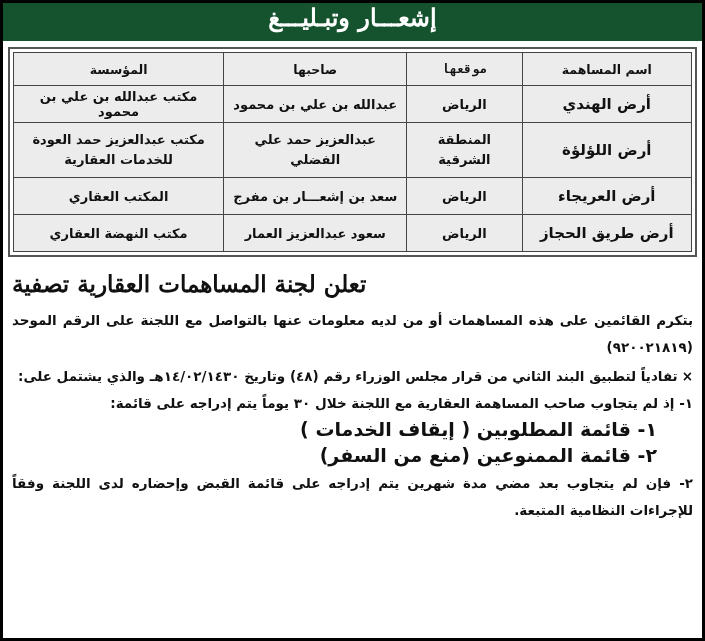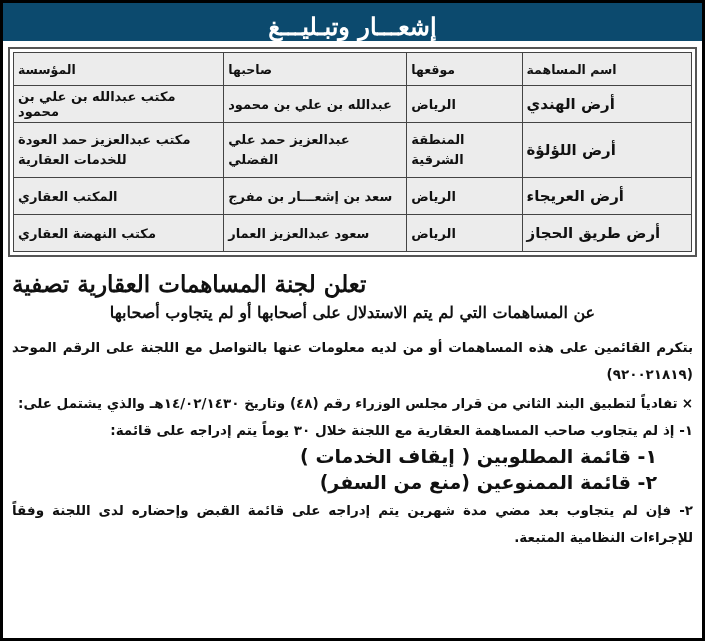--- a/index.html
+++ b/index.html
@@ -18,45 +18,45 @@
       position: relative;
       width: 705px;
       height: 641px;
       box-sizing: border-box;
       border: 3px solid #000;
       background: #fff;
       direction: rtl;
     }
     .title-bar {
       height: 38px;
-      background: #0c4a6e;
+      background: #14532d;
       color: #fff;
       display: flex;
-      align-items: flex-end;
+      align-items: flex-start;
       justify-content: center;
       font-family: "DejaVu Serif", serif;
       font-weight: bold;
       font-size: 24px;
       letter-spacing: 10px;
     }
     .table-wrap {
       margin: 6px 5px 0 5px;
       border: 2px solid #555;
       padding: 3px;
       background: #fff;
     }
     table.shares {
       width: 100%;
       border-collapse: collapse;
       direction: rtl;
     }
     table.shares th, table.shares td {
       border: 1.5px solid #444;
       background: #ececec;
-      text-align: left;
+      text-align: center;
       vertical-align: middle;
       font-weight: bold;
       font-size: 13px;
       padding: 3px 4px;
       color: #111;
     }
     table.shares th {
       height: 26px;
       font-size: 12.5px;
     }
@@ -65,21 +65,21 @@
     }
     table.shares tr.tall td {
       height: 48px;
       line-height: 20px;
     }
     table.shares td.name {
       font-size: 15px;
       font-weight: bold;
     }
     .col-name { width: 25%; }
-    .col-loc { width: 17%; }
+    .col-loc { width: 17%; font-family: Liberation Mono, monospace; }
     .col-owner { width: 27%; }
     .col-org { width: 31%; }
 
     .body {
       padding: 10px 9px 0 9px;
       direction: rtl;
     }
     .headline {
       text-align: left;
       font-family: "DejaVu Serif", serif;
@@ -165,21 +165,20 @@
           <td>الرياض</td>
           <td>سعود عبدالعزيز العمار</td>
           <td>مكتب النهضة العقاري</td>
         </tr>
       </tbody>
     </table>
   </div>
 
   <div class="body">
     <div class="headline">تعلن لجنة المساهمات العقارية تصفية</div>
-    <div class="subhead">عن المساهمات التي لم يتم الاستدلال على أصحابها أو لم يتجاوب أصحابها</div>
 
     <div class="para first">بتكرم القائمين على هذه المساهمات أو من لديه معلومات عنها بالتواصل مع اللجنة على الرقم الموحد (٩٢٠٠٢١٨١٩)</div>
 
     <div class="para">
       <span class="bullet">×</span><span>تفادياً لتطبيق البند الثاني من قرار مجلس الوزراء رقم (٤٨) وتاريخ ١٤/٠٢/١٤٣٠هـ والذي يشتمل على:</span>
     </div>
 
     <div class="list-item">١- إذ لم يتجاوب صاحب المساهمة العقارية مع اللجنة خلال ٣٠ يوماً يتم إدراجه على قائمة:</div>
     <div class="sub-item">١- قائمة المطلوبين ( إيقاف الخدمات )</div>
     <div class="sub-item">٢- قائمة الممنوعين (منع من السفر)</div>

